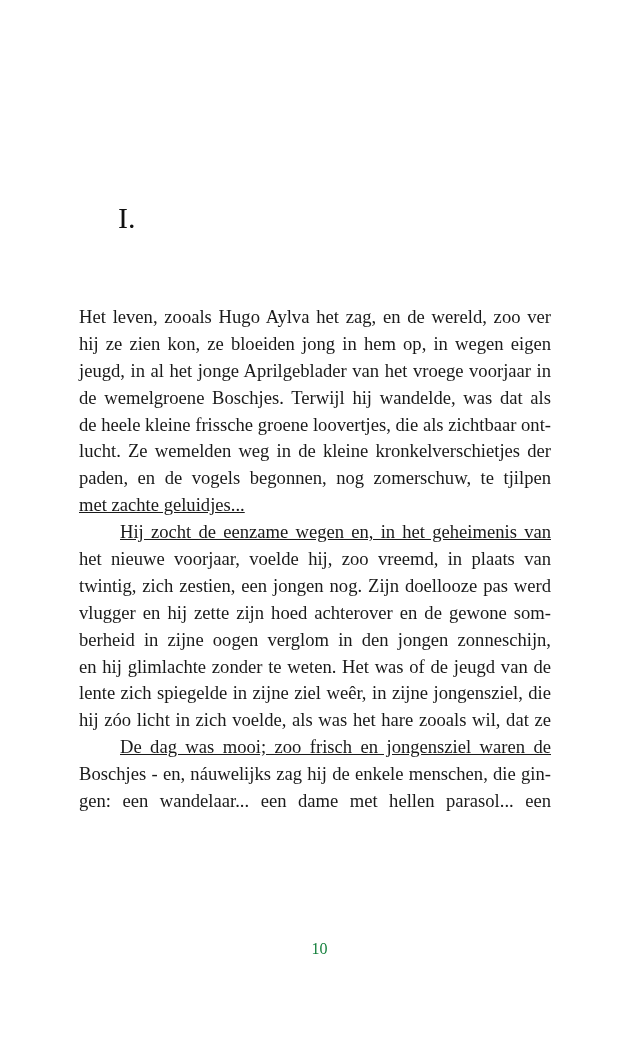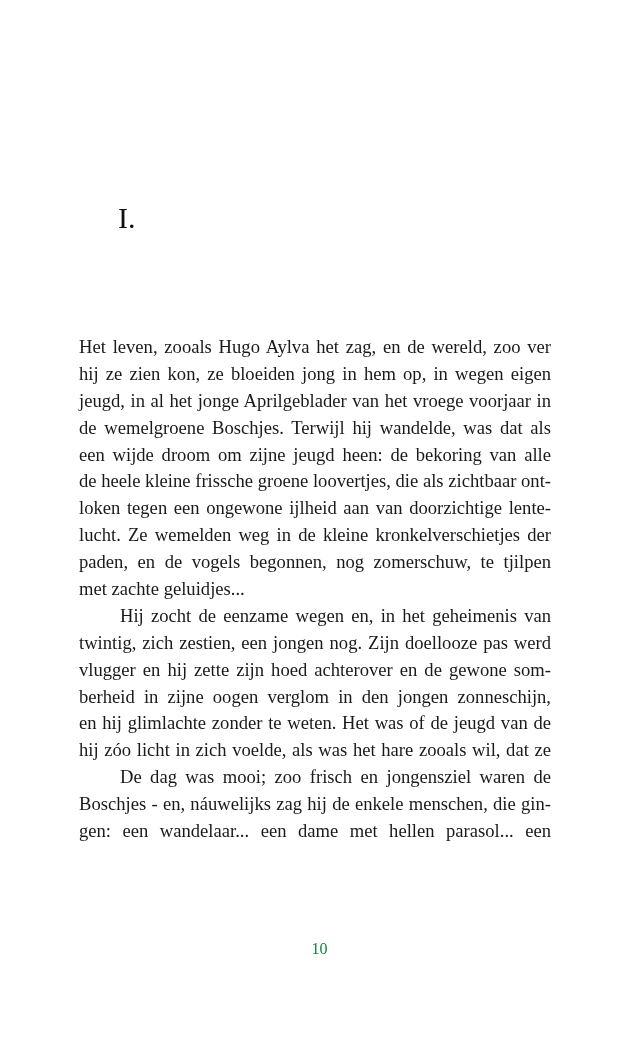--- a/index.html
+++ b/index.html
@@ -7,56 +7,56 @@
     .page {
       position: absolute; left: 0; top: 0; width: 639px; height: 1037px;
       background: #ffffff; color: #1a1a1a;
       font-family: "Liberation Serif", "DejaVu Serif", serif;
     }
     .chapter {
       position: absolute; left: 118px; top: 198px;
       font-size: 30px; line-height: 40px; color: #111;
     }
     .body-text {
-      position: absolute; left: 79px; top: 334px; width: 472px;
+      position: absolute; left: 79px; top: 304px; width: 472px;
     }
     .line {
       display: block; height: 26.9px; line-height: 26.9px;
       font-size: 18.6px; white-space: nowrap;
       text-align: justify; text-align-last: justify;
     }
-    .line.last { text-align-last: left; }
-    .line.indent { padding-left: 41px; }
+    .line.last { text-align-last: left; text-decoration: underline; }
+    .line.indent { padding-left: 41px; text-decoration: underline; }
     .folio {
       position: absolute; left: 0; width: 639px; top: 940px;
       text-align: center; font-size: 16px; color: #15803d;
     }
   </style>
 </head>
 <body>
 
 <div class="page">
   <div class="chapter">I.</div>
 
   <div class="body-text">
     <span class="line">Het leven, zooals Hugo Aylva het zag, en de wereld, zoo ver</span>
     <span class="line">hij ze zien kon, ze bloeiden jong in hem op, in wegen eigen</span>
     <span class="line">jeugd, in al het jonge Aprilgeblader van het vroege voorjaar in</span>
     <span class="line">de wemelgroene Boschjes. Terwijl hij wandelde, was dat als</span>
-    <span class="line">een wijde droom om zijne jeugd heen: de bekoring van alle</span>
     <span class="line">de heele kleine frissche groene loovertjes, die als zichtbaar ont-</span>
-    <span class="line">loken tegen een ongewone ijlheid aan van doorzichtige lente-</span>
     <span class="line">lucht. Ze wemelden weg in de kleine kronkelverschietjes der</span>
     <span class="line">paden, en de vogels begonnen, nog zomerschuw, te tjilpen</span>
     <span class="line last">met zachte geluidjes...</span>
     <span class="line indent">Hij zocht de eenzame wegen en, in het geheimenis van</span>
+    <span class="line">het nieuwe voorjaar, voelde hij, zoo vreemd, in plaats van</span>
     <span class="line">twintig, zich zestien, een jongen nog. Zijn doellooze pas werd</span>
     <span class="line">vlugger en hij zette zijn hoed achterover en de gewone som-</span>
     <span class="line">berheid in zijne oogen verglom in den jongen zonneschijn,</span>
     <span class="line">en hij glimlachte zonder te weten. Het was of de jeugd van de</span>
+    <span class="line">lente zich spiegelde in zijne ziel weêr, in zijne jongensziel, die</span>
     <span class="line">hij zóo licht in zich voelde, als was het hare zooals wil, dat ze</span>
     <span class="line indent">De dag was mooi; zoo frisch en jongensziel waren de</span>
     <span class="line">Boschjes - en, náuwelijks zag hij de enkele menschen, die gin-</span>
     <span class="line">gen: een wandelaar... een dame met hellen parasol... een</span>
   </div>
 
   <div class="folio">10</div>
 </div>
 
 </body></html>

